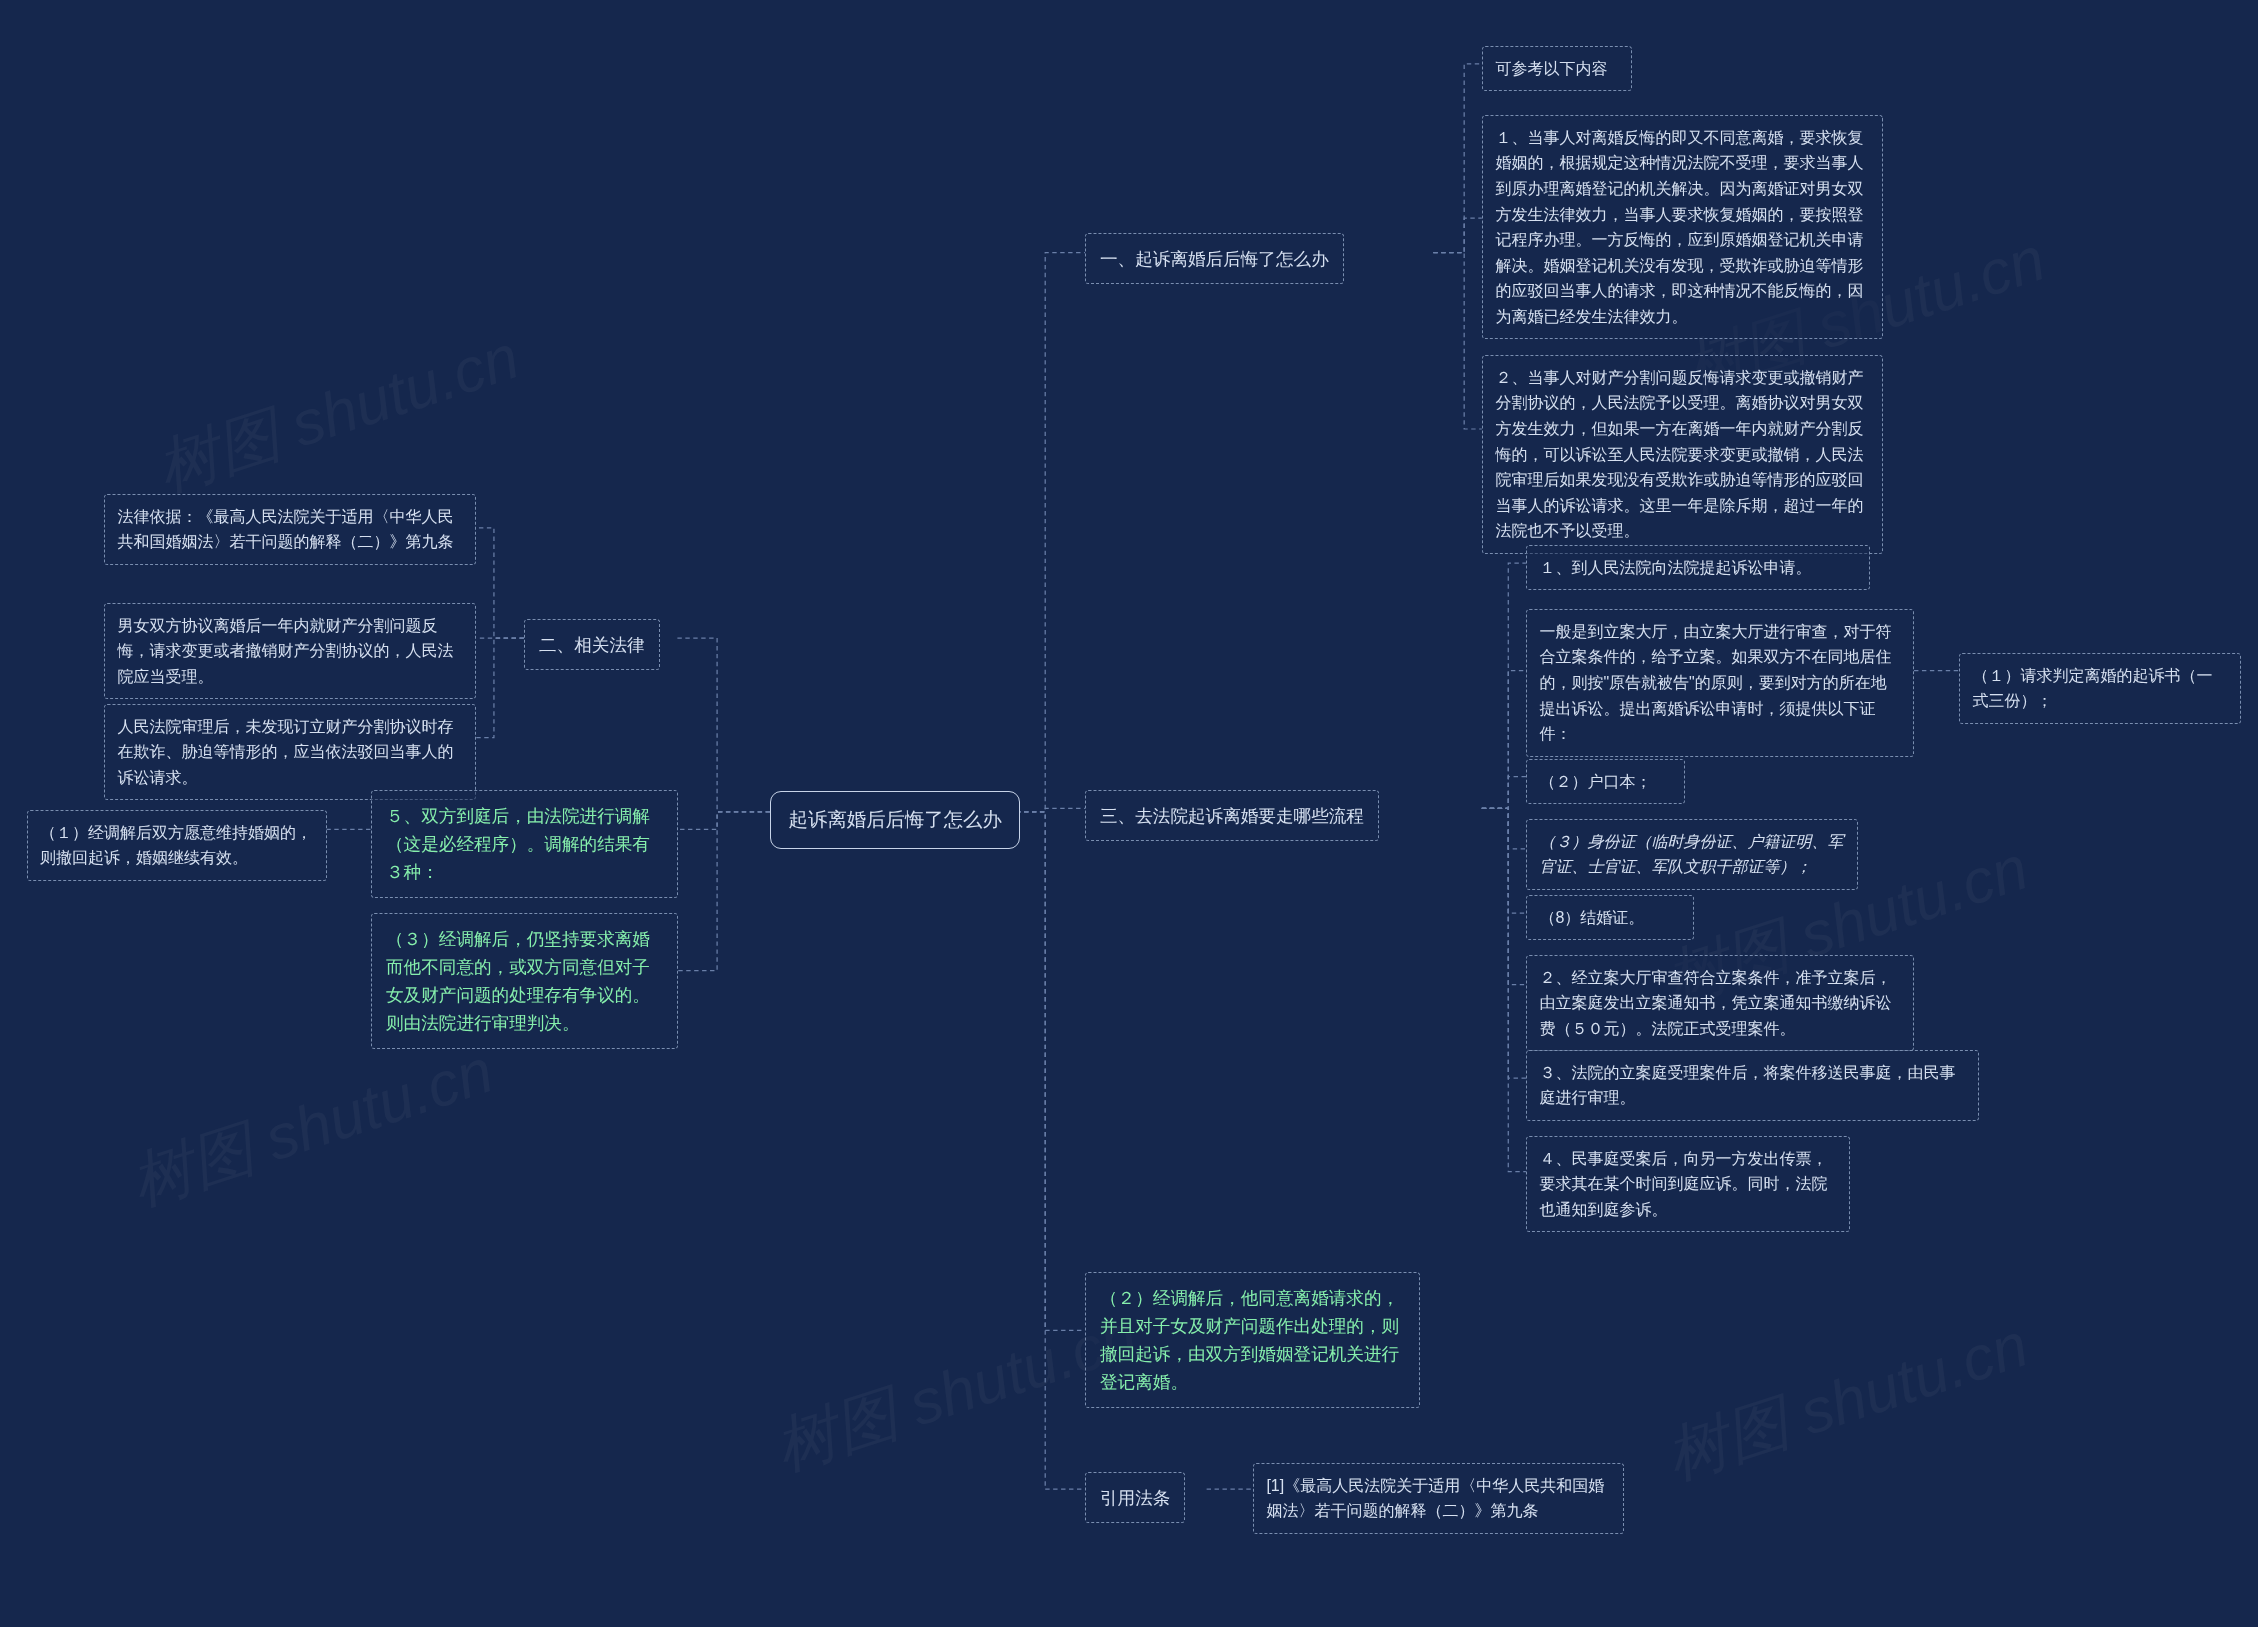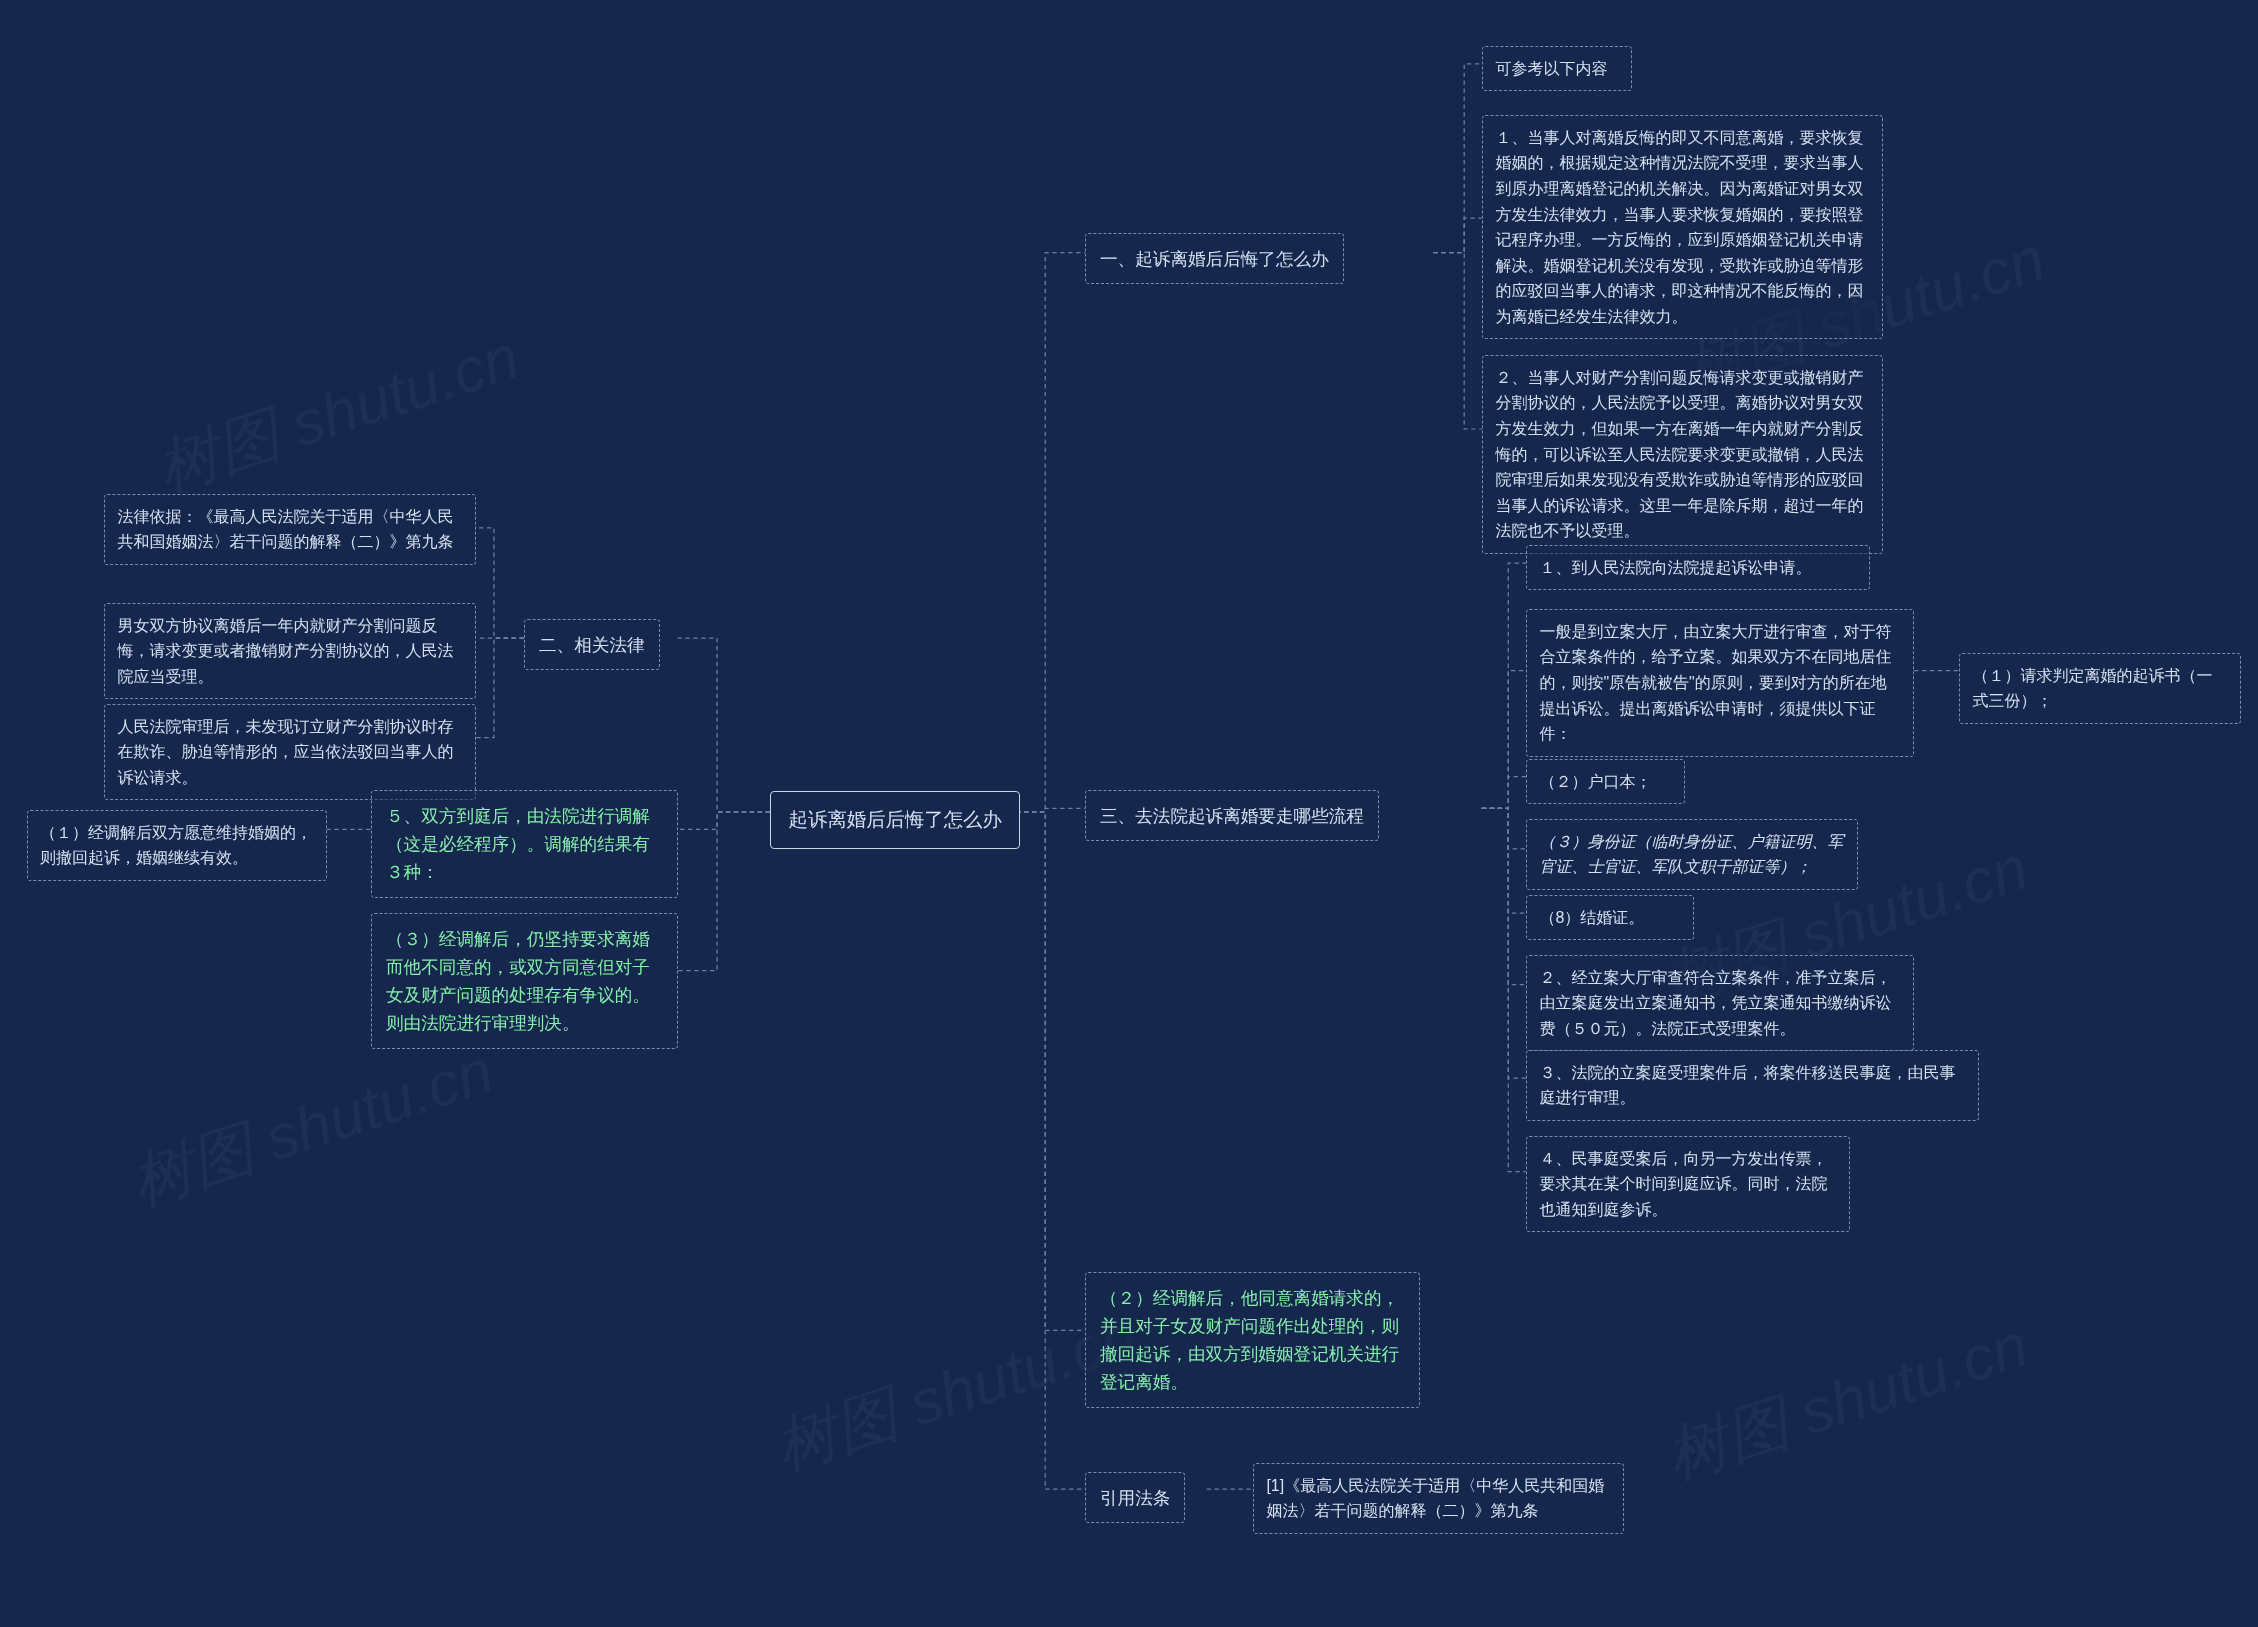--- a/index.html
+++ b/index.html
@@ -28,21 +28,21 @@
     font-size: 16px;
     line-height: 1.6;
     border-radius: 3.5px;
     background: rgba(21,39,77,0.5);
   }
   .node.solid {
     border: 1.8px solid #c8d4e8;
     background: #15274d;
     font-size: 19.4px;
     padding: 12.4px 17.6px;
-    border-radius: 4px;
+    border-radius: 11px;
   }
   .node.mid {
     font-size: 17.6px;
     padding: 10.6px 14px;
   }
   .node.w {
     color: #86efac;
   }
   svg.connectors {
     position: absolute;

